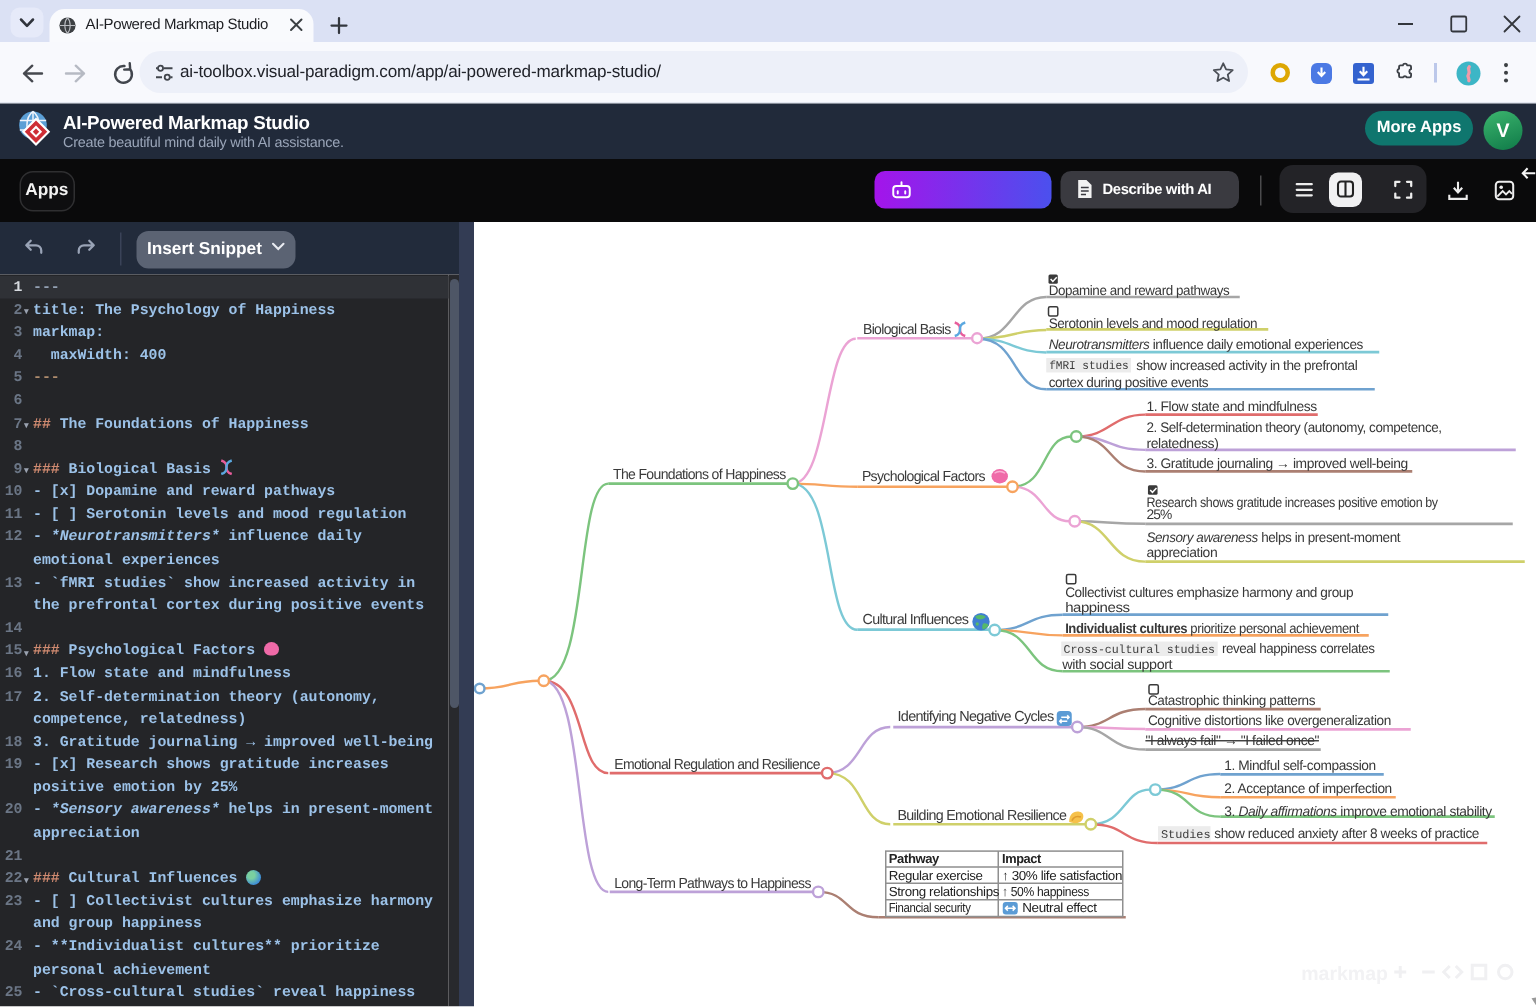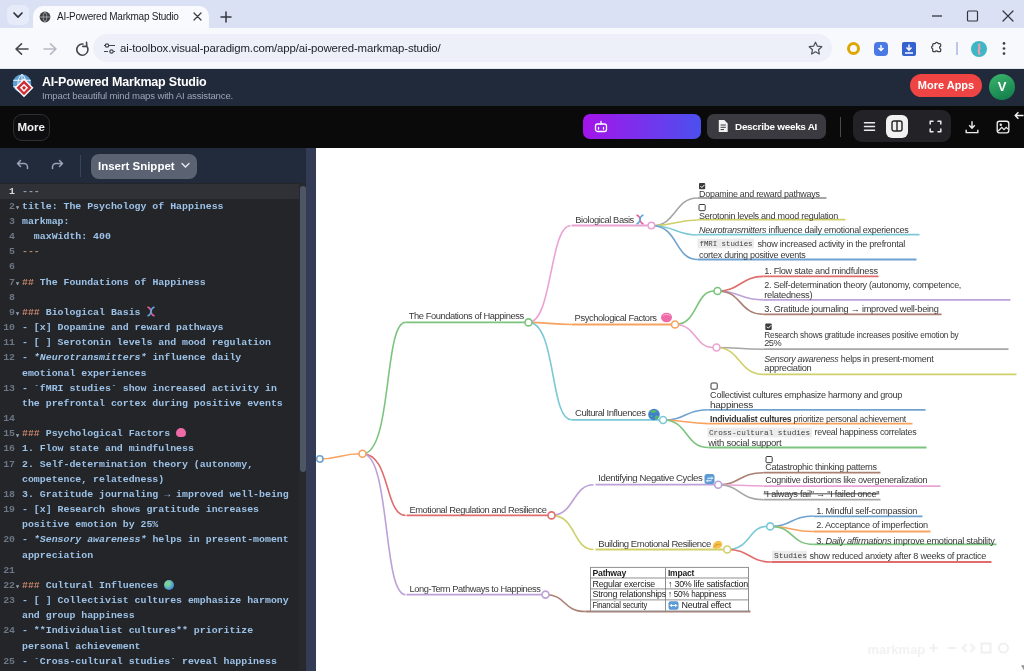--- a/index.html
+++ b/index.html
@@ -85,38 +85,38 @@
 <svg class="abs" style="left:12px;top:73px;" width="22" height="27" viewBox="0 0 22 27">
   <circle cx="10" cy="10.5" r="9.2" fill="#5b9fd6"></circle>
   <path d="M1.2 7.3 H18.8 M1.2 13.7 H18.8 M10 1.3 C4.6 5.4 4.6 15.6 10 19.7 M10 1.3 C15.4 5.4 15.4 15.6 10 19.7 M10 1.3 V19.7" stroke="#eef3fb" stroke-width="1" fill="none"></path>
   <g transform="translate(12,14.8) rotate(45)">
     <rect x="-6" y="-6" width="12" height="12" fill="#ce2e35" stroke="#fff" stroke-width="1.4"></rect>
     <rect x="-2.9" y="-2.9" width="5.8" height="5.8" fill="#fff"></rect>
     <rect x="-1.5" y="-1.5" width="3" height="3" fill="#ce2e35"></rect>
   </g>
 </svg>
 <div class="abs" style="left:42px;top:74.5px;font-size:12.5px;letter-spacing:-0.2px;font-weight:bold;color:#ffffff;">AI-Powered Markmap Studio</div>
-<div class="abs" style="left:42px;top:89.5px;font-size:9.6px;letter-spacing:-0.17px;color:#9aa5b8;">Impact beautiful mind maps with AI assistance.</div>
-<div class="abs" style="left:910px;top:74px;width:72px;height:23px;background:#ef4444;border-radius:12px;color:#fff;font-size:11px;font-weight:bold;text-align:center;line-height:23px;">More Apps</div>
+<div class="abs" style="left:42px;top:89.5px;font-size:9.6px;letter-spacing:-0.17px;color:#9aa5b8;">Create beautiful mind daily with AI assistance.</div>
+<div class="abs" style="left:910px;top:74px;width:72px;height:23px;background:#0f766e;border-radius:12px;color:#fff;font-size:11px;font-weight:bold;text-align:center;line-height:23px;">More Apps</div>
 <div class="abs" style="left:989px;top:73.5px;width:26px;height:26px;border-radius:50%;background:linear-gradient(160deg,#3cb56e,#0f7a48);color:#fff;font-size:13px;font-weight:bold;text-align:center;line-height:26px;">V</div>
 
 <div class="abs" style="left:0;top:106px;width:1024px;height:42px;background:#0a0a0b;"></div>
-<div class="abs" style="left:12.5px;top:113.5px;width:37.5px;height:27px;background:#0e0e10;border:1px solid #2f2f31;border-radius:9px;color:#f2f2f2;font-size:11.5px;font-weight:bold;text-align:center;line-height:25px;">More</div>
+<div class="abs" style="left:12.5px;top:113.5px;width:37.5px;height:27px;background:#0e0e10;border:1px solid #2f2f31;border-radius:9px;color:#f2f2f2;font-size:11.5px;font-weight:bold;text-align:center;line-height:25px;">Apps</div>
 <div class="abs" style="left:583px;top:114px;width:118px;height:25px;background:linear-gradient(90deg,#a414ea,#4b50ee);border-radius:7px;"></div>
 <svg class="abs" style="left:594px;top:120px;" width="14" height="13" viewBox="0 0 14 13">
   <rect x="1.5" y="4" width="11" height="7.5" rx="2" stroke="#fff" stroke-width="1.3" fill="none"></rect>
   <path d="M7 4 V1.5 M4.5 7.5 v1.5 M9.5 7.5 v1.5" stroke="#fff" stroke-width="1.3" stroke-linecap="round"></path>
 </svg>
 <div class="abs" style="left:612px;top:112px;font-size:9.9px;letter-spacing:-0.25px;font-weight:normal;color:#fff;margin-top:46px;">Generate with AI</div>
 <div class="abs" style="left:707px;top:114px;width:119px;height:25px;background:#3a3a40;border-radius:7px;"></div>
 <svg class="abs" style="left:717px;top:119px;" width="12" height="14" viewBox="0 0 12 14">
   <path d="M1.8 1 H7.3 L10.7 4.4 V13 H1.8 Z" fill="#f2f2f2"></path>
   <path d="M3.6 6 H8.8 M3.6 8.3 H8.8 M3.6 10.6 H7" stroke="#3a3a40" stroke-width="1"></path>
 </svg>
-<div class="abs" style="left:735px;top:121px;font-size:9.9px;letter-spacing:-0.25px;font-weight:bold;color:#fff;">Describe weeks AI</div>
+<div class="abs" style="left:735px;top:121px;font-size:9.9px;letter-spacing:-0.25px;font-weight:bold;color:#fff;">Describe with AI</div>
 <div class="abs" style="left:840px;top:117px;width:1px;height:20px;background:#4b4b4d;"></div>
 <div class="abs" style="left:853px;top:110px;width:98px;height:32px;background:#232327;border-radius:9px;"></div>
 <svg class="abs" style="left:863px;top:120px;" width="13" height="13" viewBox="0 0 13 13">
   <path d="M1.5 2.8 H11.5 M1.5 6.5 H11.5 M1.5 10.2 H11.5" stroke="#ededed" stroke-width="1.5" stroke-linecap="round"></path>
 </svg>
 <div class="abs" style="left:886px;top:114.5px;width:22px;height:23px;background:#f1f1f2;border-radius:6px;"></div>
 <svg class="abs" style="left:891px;top:120px;" width="12" height="12" viewBox="0 0 12 12">
   <rect x="1" y="1" width="10" height="10" rx="2" fill="none" stroke="#222" stroke-width="1.4"></rect>
   <path d="M6 1 V11" stroke="#222" stroke-width="1.4"></path>
 </svg>

